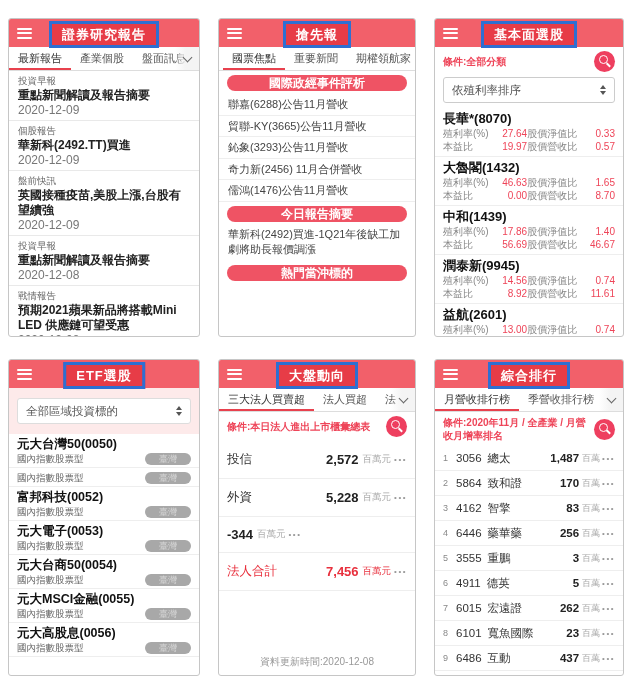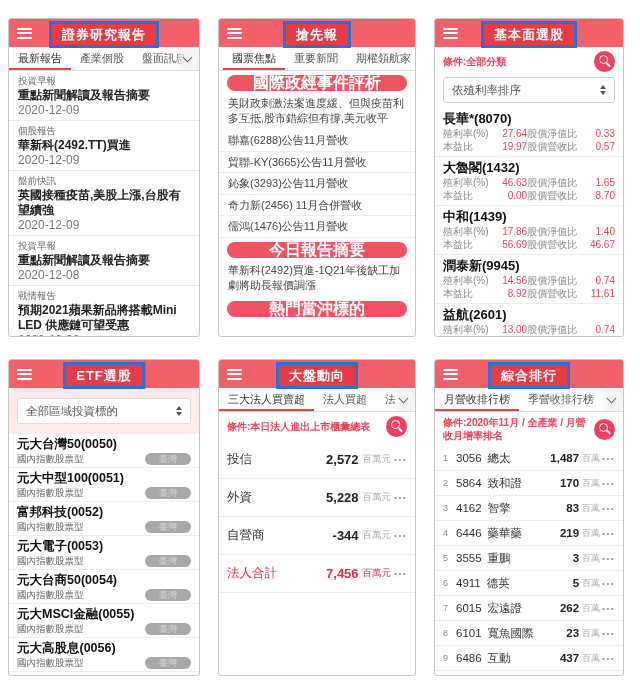--- a/index.html
+++ b/index.html
@@ -34,21 +34,21 @@
   .tab.active::after{content:"";position:absolute;left:0;right:0;bottom:0;height:2px;background:#e8414e;}
   .tab-ovf{position:absolute;right:0;top:0;bottom:0;width:24px;display:flex;align-items:center;justify-content:center;background:linear-gradient(to right,rgba(255,255,255,0),#f4f4f4 45%);cursor:pointer;}
   .chev{width:7px;height:7px;border-right:1.6px solid #666;border-bottom:1.6px solid #666;transform:rotate(45deg);margin-top:-3px;}
   .body{flex:1;display:flex;flex-direction:column;overflow:hidden;}
   
   .rl-item{padding:4px 9px;border-bottom:1px solid #e9e9e9;cursor:pointer;}
   .rl-cat{font-size:9.5px;color:#666;line-height:11px;}
   .rl-title{font-size:12px;font-weight:bold;color:#222;line-height:15px;margin:2px 0 1px;}
   .rl-date{font-size:12px;color:#777;line-height:12px;}
   
-  .pill{margin:4px 8px 3px;background:#ef5364;color:#fff;border-radius:9px;text-align:center;font-size:16px;font-weight:bold;line-height:16px;}
+  .pill{margin:4px 8px 3px;background:#ef5364;color:#fff;border-radius:9px;text-align:center;font-size:12px;font-weight:bold;line-height:16px;}
   .npara{font-size:11px;color:#444;line-height:15px;padding:2px 9px 4px;}
   .nrow{font-size:11px;color:#444;line-height:14.5px;padding:3px 9px;border-bottom:1px solid #eee;cursor:pointer;}
   .nrow:last-of-type{border-bottom:none;}
   
   .cond{display:flex;align-items:center;padding:4px 8px;flex:none;}
   .cond-txt{flex:1;color:#ee4458;font-size:10px;font-weight:bold;line-height:13px;}
   .srch{width:21px;height:21px;border-radius:50%;background:#ee3f5f;position:relative;flex:none;cursor:pointer;}
   .srch::before{content:"";position:absolute;left:5px;top:4px;width:7px;height:7px;border:1.8px solid #fff;border-radius:50%;}
   .srch::after{content:"";position:absolute;left:12px;top:12.5px;width:5px;height:1.8px;background:#fff;transform:rotate(45deg);}
   
@@ -162,21 +162,20 @@
         </div>
       <div class="tab">
           <span>重要新聞</span>
         </div>
       <div class="tab">
           <span>期權領航家</span>
         </div>
     </div>
     <div class="body">
       <div class="pill">國際政經事件評析</div>
-      <div class="npara">美財政刺激法案進度緩、但與疫苗利多互抵,股市錯綜但有撐,美元收平</div>
       <div class="nrow">聯嘉(6288)公告11月營收</div>
       <div class="nrow">貿聯-KY(3665)公告11月營收</div>
       <div class="nrow">鈊象(3293)公告11月營收</div>
       <div class="nrow">奇力新(2456) 11月合併營收</div>
       <div class="nrow">儒鴻(1476)公告11月營收</div>
       <div class="pill">今日報告摘要</div>
       <div class="npara">華新科(2492)買進-1Q21年後缺工加劇將助長報價調漲</div>
       <div class="pill">熱門當沖標的</div>
     </div>
   </div>
@@ -295,21 +294,20 @@
         </div>
       </div>
       <div class="etf">
         <div class="etf-name">元大台灣50(0050)</div>
         <div class="etf-r2">
             <span class="etf-type">國內指數股票型</span>
             <span class="badge">臺灣</span>
           </div>
       </div>
       <div class="etf">
-        <div class="etf-name">元大中型100(0051)</div>
         <div class="etf-r2">
             <span class="etf-type">國內指數股票型</span>
             <span class="badge">臺灣</span>
           </div>
       </div>
       <div class="etf">
         <div class="etf-name">富邦科技(0052)</div>
         <div class="etf-r2">
             <span class="etf-type">國內指數股票型</span>
             <span class="badge">臺灣</span>
@@ -380,31 +378,31 @@
         <span class="mkt-u">百萬元</span>
         <span class="more">•••</span>
       </div>
       <div class="mkt">
         <span class="mkt-l">外資</span>
         <span class="mkt-v">5,228</span>
         <span class="mkt-u">百萬元</span>
         <span class="more">•••</span>
       </div>
       <div class="mkt">
-        <span class="mkt-l">自營商</span>
         <span class="mkt-v">-344</span>
         <span class="mkt-u">百萬元</span>
         <span class="more">•••</span>
       </div>
       <div class="mkt hot">
         <span class="mkt-l">法人合計</span>
         <span class="mkt-v">7,456</span>
         <span class="mkt-u">百萬元</span>
         <span class="more">•••</span>
       </div>
+      <div class="foot">資料更新時間:2020-12-08</div>
     </div>
   </div>
 
   <div class="panel">
     <div class="hdr">
       <div class="burger">
           <span></span>
           <span></span>
           <span></span>
         </div>
@@ -447,21 +445,21 @@
           <span class="rk-c">4162</span>
           <span class="rk-name">智擎</span>
           <span class="rk-v">83</span>
           <span class="rk-u">百萬</span>
           <span class="more">•••</span>
         </div>
       <div class="rk">
           <span class="rk-n">4</span>
           <span class="rk-c">6446</span>
           <span class="rk-name">藥華藥</span>
-          <span class="rk-v">219</span>
+          <span class="rk-v">256</span>
           <span class="rk-u">百萬</span>
           <span class="more">•••</span>
         </div>
       <div class="rk">
           <span class="rk-n">5</span>
           <span class="rk-c">3555</span>
           <span class="rk-name">重鵬</span>
           <span class="rk-v">3</span>
           <span class="rk-u">百萬</span>
           <span class="more">•••</span>

